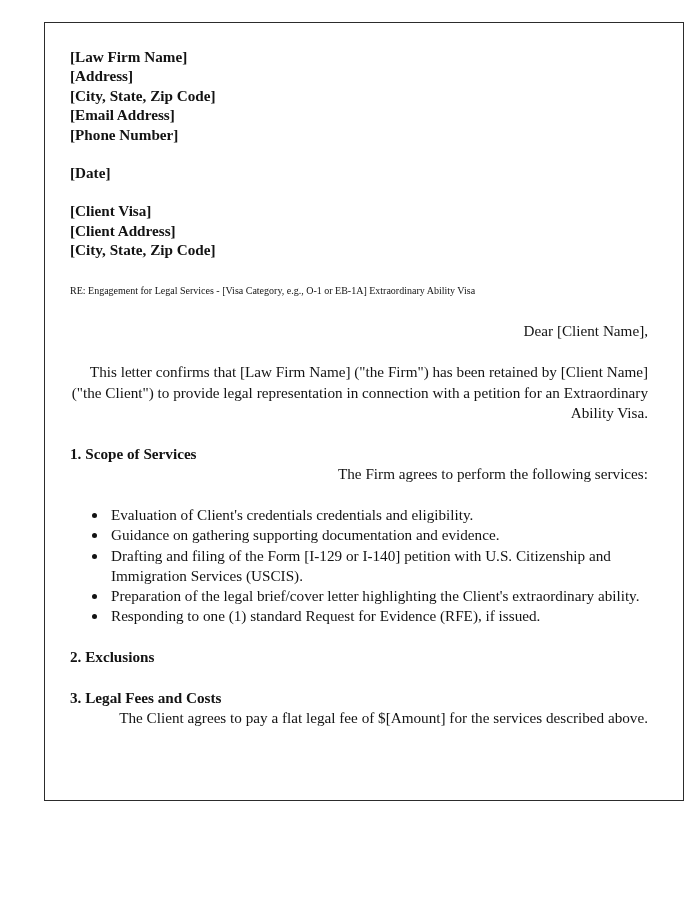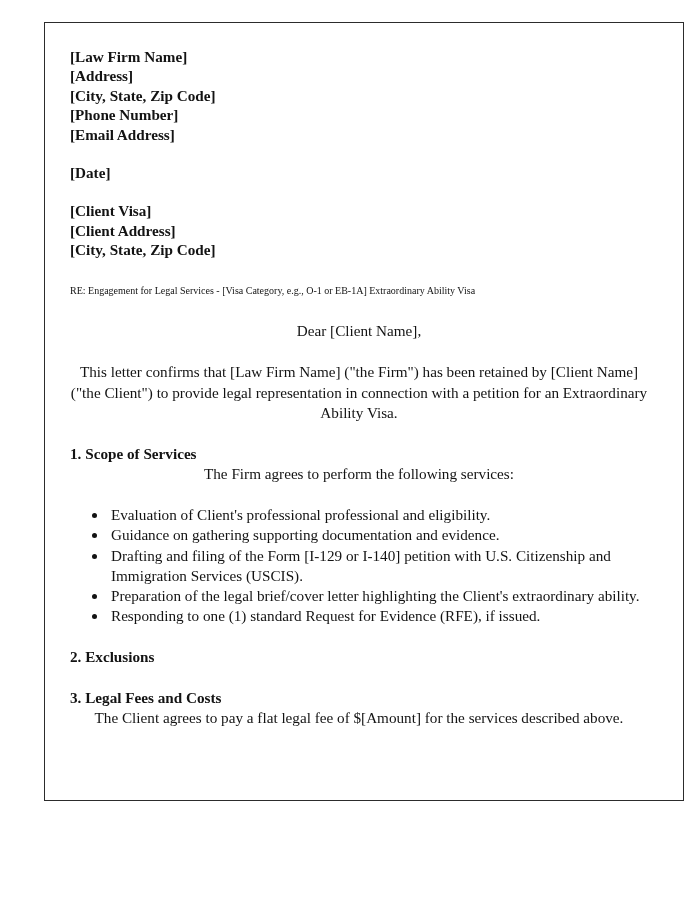--- a/index.html
+++ b/index.html
@@ -50,21 +50,21 @@
     height: 21px;
   }
   .re-line {
     font-weight: normal;
     font-size: 10px;
     line-height: 19.6px;
   }
   .para {
     font-size: 15.2px;
     line-height: 20.2px;
-    text-align: center;
+    text-align: right;
   }
   .sec-head {
     font-weight: bold;
     font-size: 15.2px;
     line-height: 20px;
   }
   ul.bullets {
     margin: 0;
     padding: 0 0 0 38px;
     list-style-type: disc;
@@ -79,22 +79,22 @@
 </head>
 <body>
 
 <div class="page-frame">
   <div class="page-body">
 
     <div class="doc-block">
       <div class="addr-line bold">[Law Firm Name]</div>
       <div class="addr-line">[Address]</div>
       <div class="addr-line">[City, State, Zip Code]</div>
+      <div class="addr-line">[Email Address]</div>
       <div class="addr-line">[Phone Number]</div>
-      <div class="addr-line">[Email Address]</div>
     </div>
 
     <div class="spacer-sm"></div>
 
     <div class="doc-block">
       <div class="addr-line bold">[Date]</div>
     </div>
 
     <div class="spacer-sm"></div>
 
@@ -117,21 +117,21 @@
     <div class="para">This letter confirms that [Law Firm Name] ("the Firm") has been retained by [Client Name] ("the Client") to provide legal representation in connection with a petition for an Extraordinary Ability Visa.</div>
 
     <div class="spacer-md"></div>
 
     <div class="sec-head">1. Scope of Services</div>
     <div class="para">The Firm agrees to perform the following services:</div>
 
     <div class="spacer-md"></div>
 
     <ul class="bullets">
-      <li>Evaluation of Client's professional professional and eligibility.</li>
+      <li>Evaluation of Client's credentials credentials and eligibility.</li>
       <li>Guidance on gathering supporting documentation and evidence.</li>
       <li>Drafting and filing of the Form [I-129 or I-140] petition with U.S. Citizenship and Immigration Services (USCIS).</li>
       <li>Preparation of the legal brief/cover letter highlighting the Client's extraordinary ability.</li>
       <li>Responding to one (1) standard Request for Evidence (RFE), if issued.</li>
     </ul>
 
     <div class="spacer-md"></div>
 
     <div class="sec-head">2. Exclusions</div>
 

